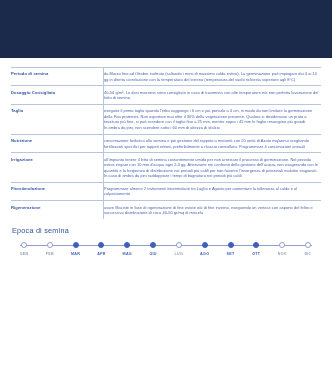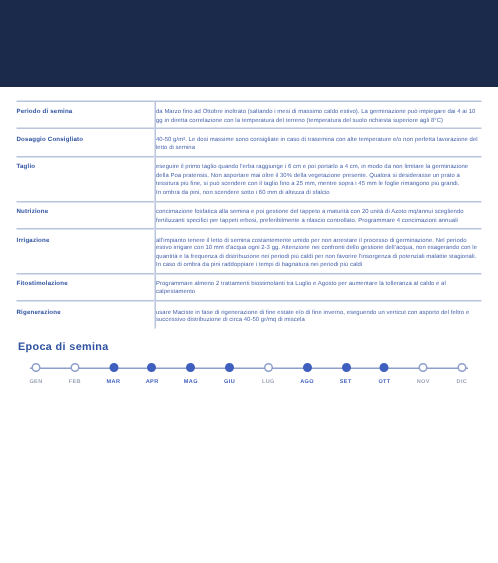--- a/index.html
+++ b/index.html
@@ -49,21 +49,21 @@
     border-left:0.6px solid #b9c4dd;
   }
   td.value p{margin:0 0 0 0;}
   td.value p + p{margin-top:0.6px;}
 
   .epoca{
     margin-top:7px;
   }
   .epoca-title{
     color:#2f52a0;
-    font-weight:bold;
+    font-weight:normal;
     font-size:7.2px;
     letter-spacing:0.25px;
     margin:0 0 7px 1px;
   }
   .months{
     position:relative;
     display:flex;
     justify-content:space-between;
     align-items:flex-start;
     padding:0 3px;

